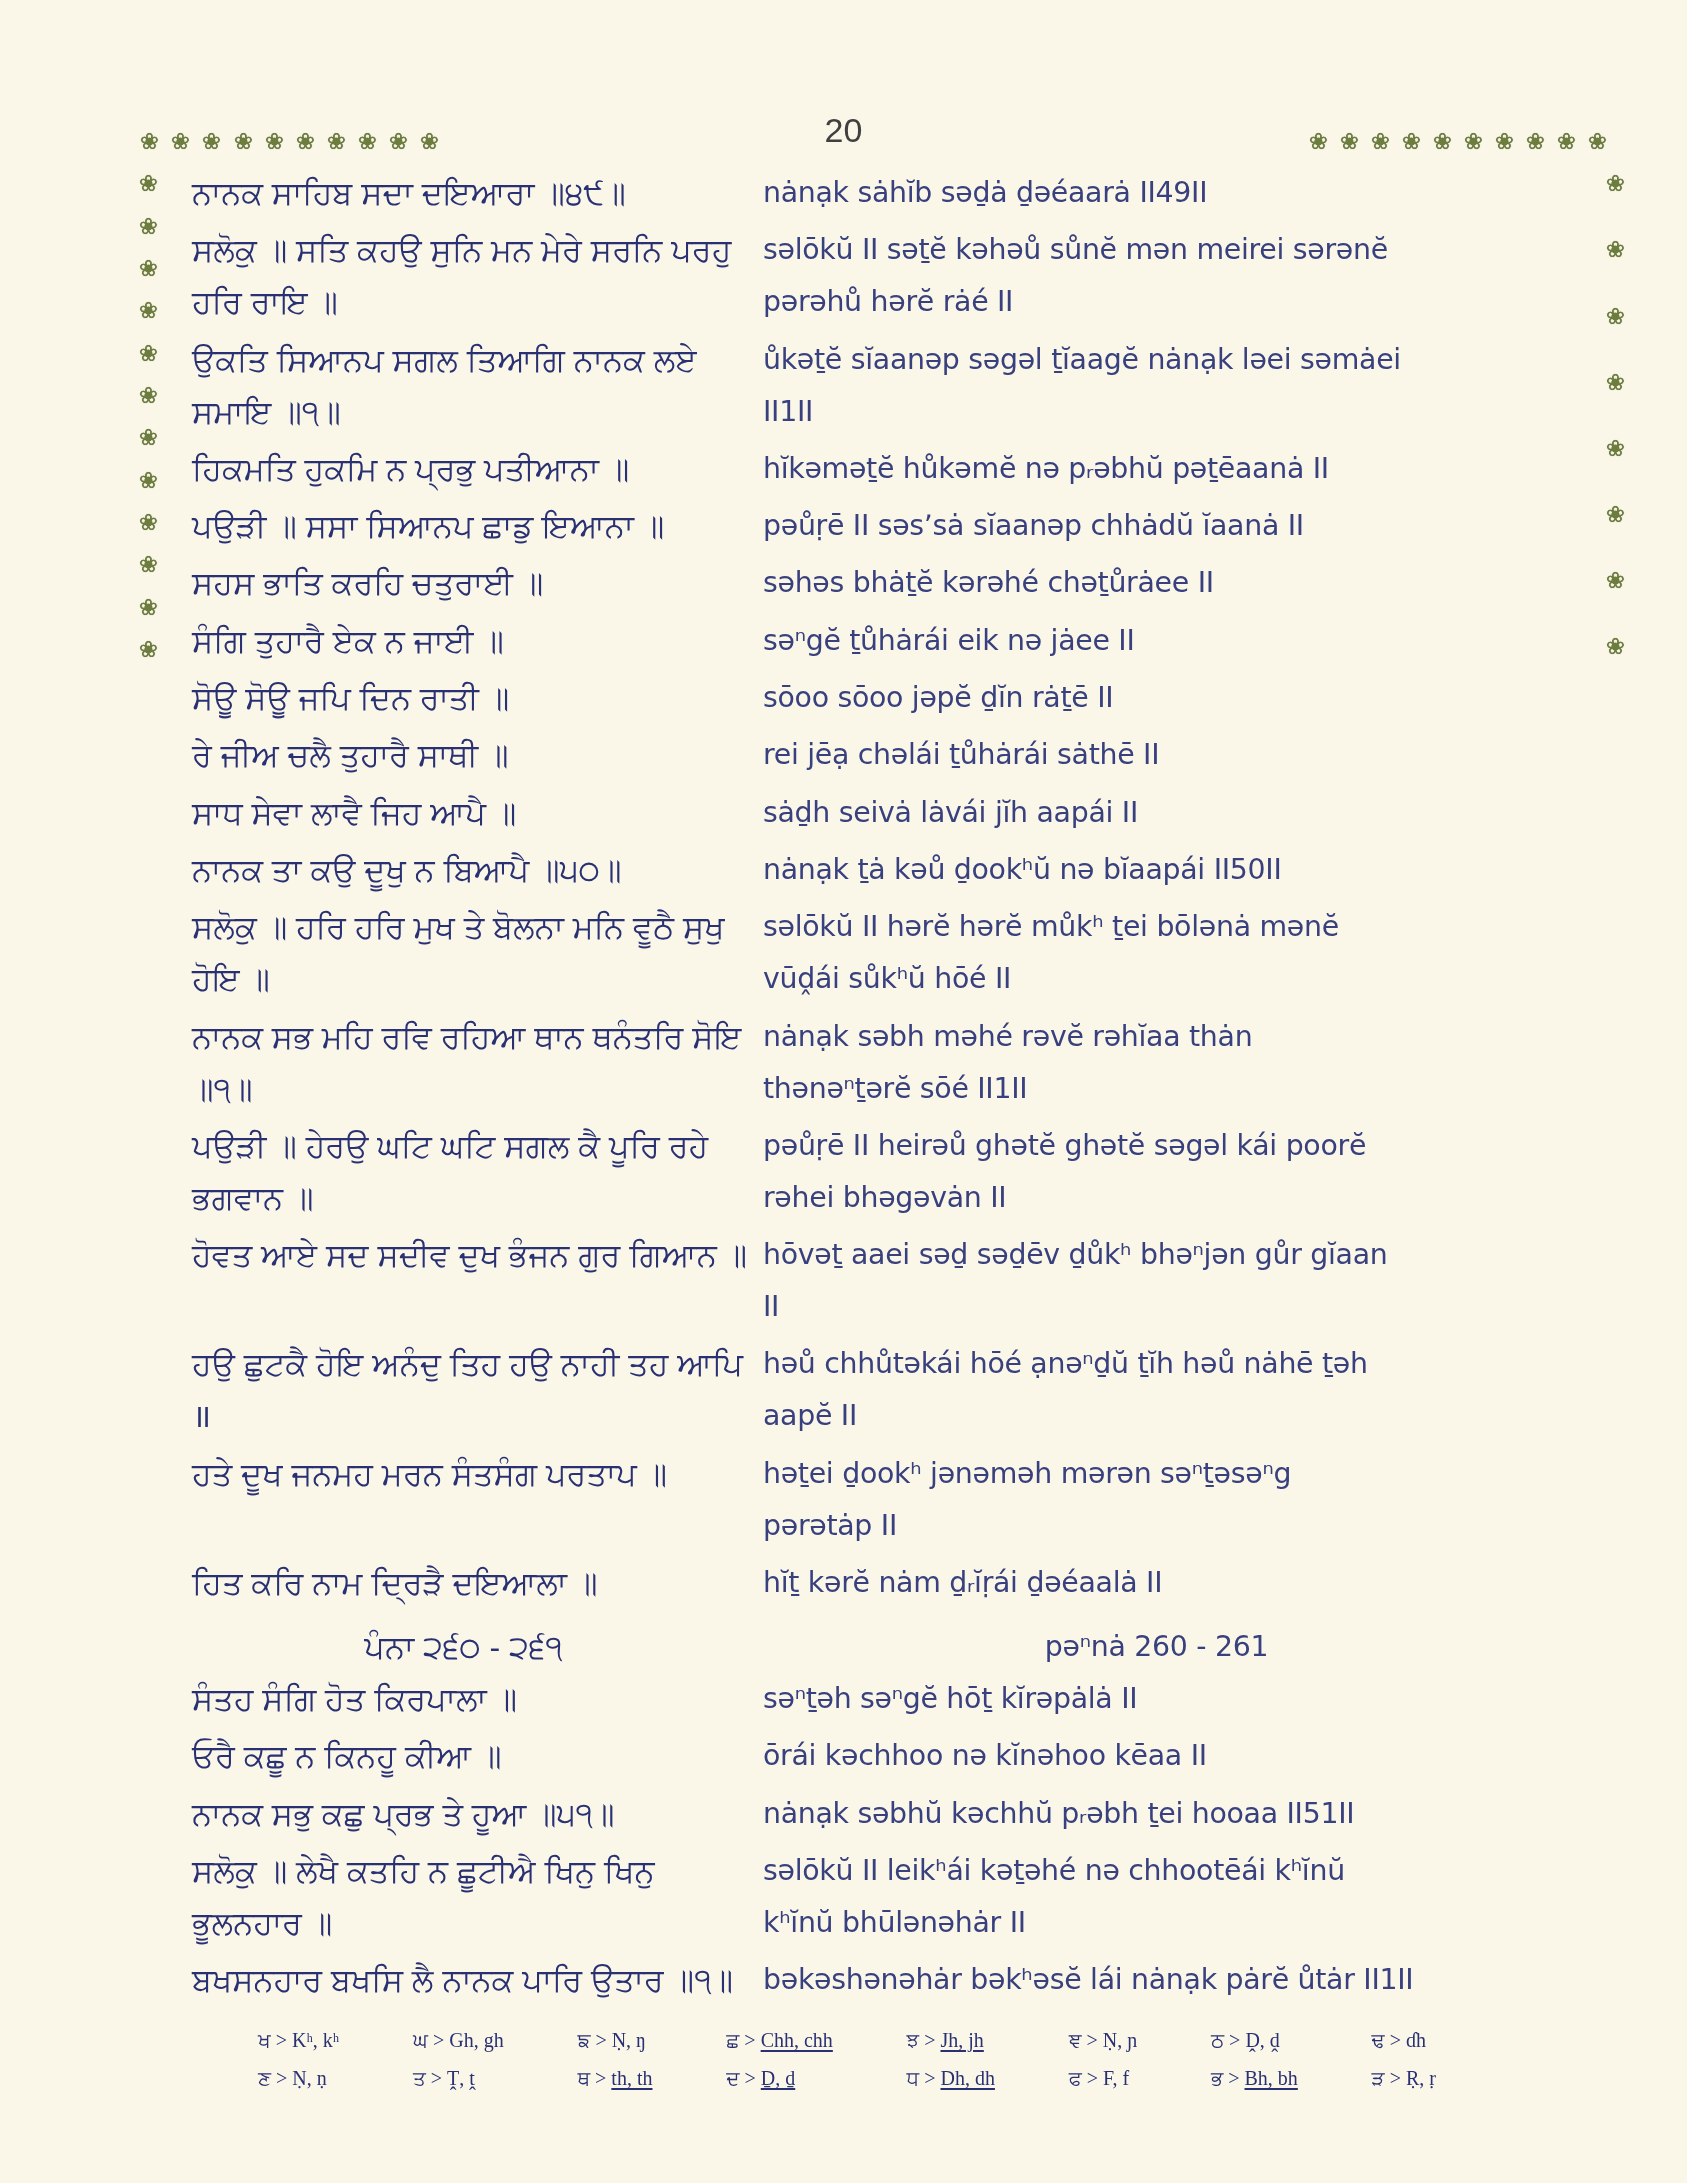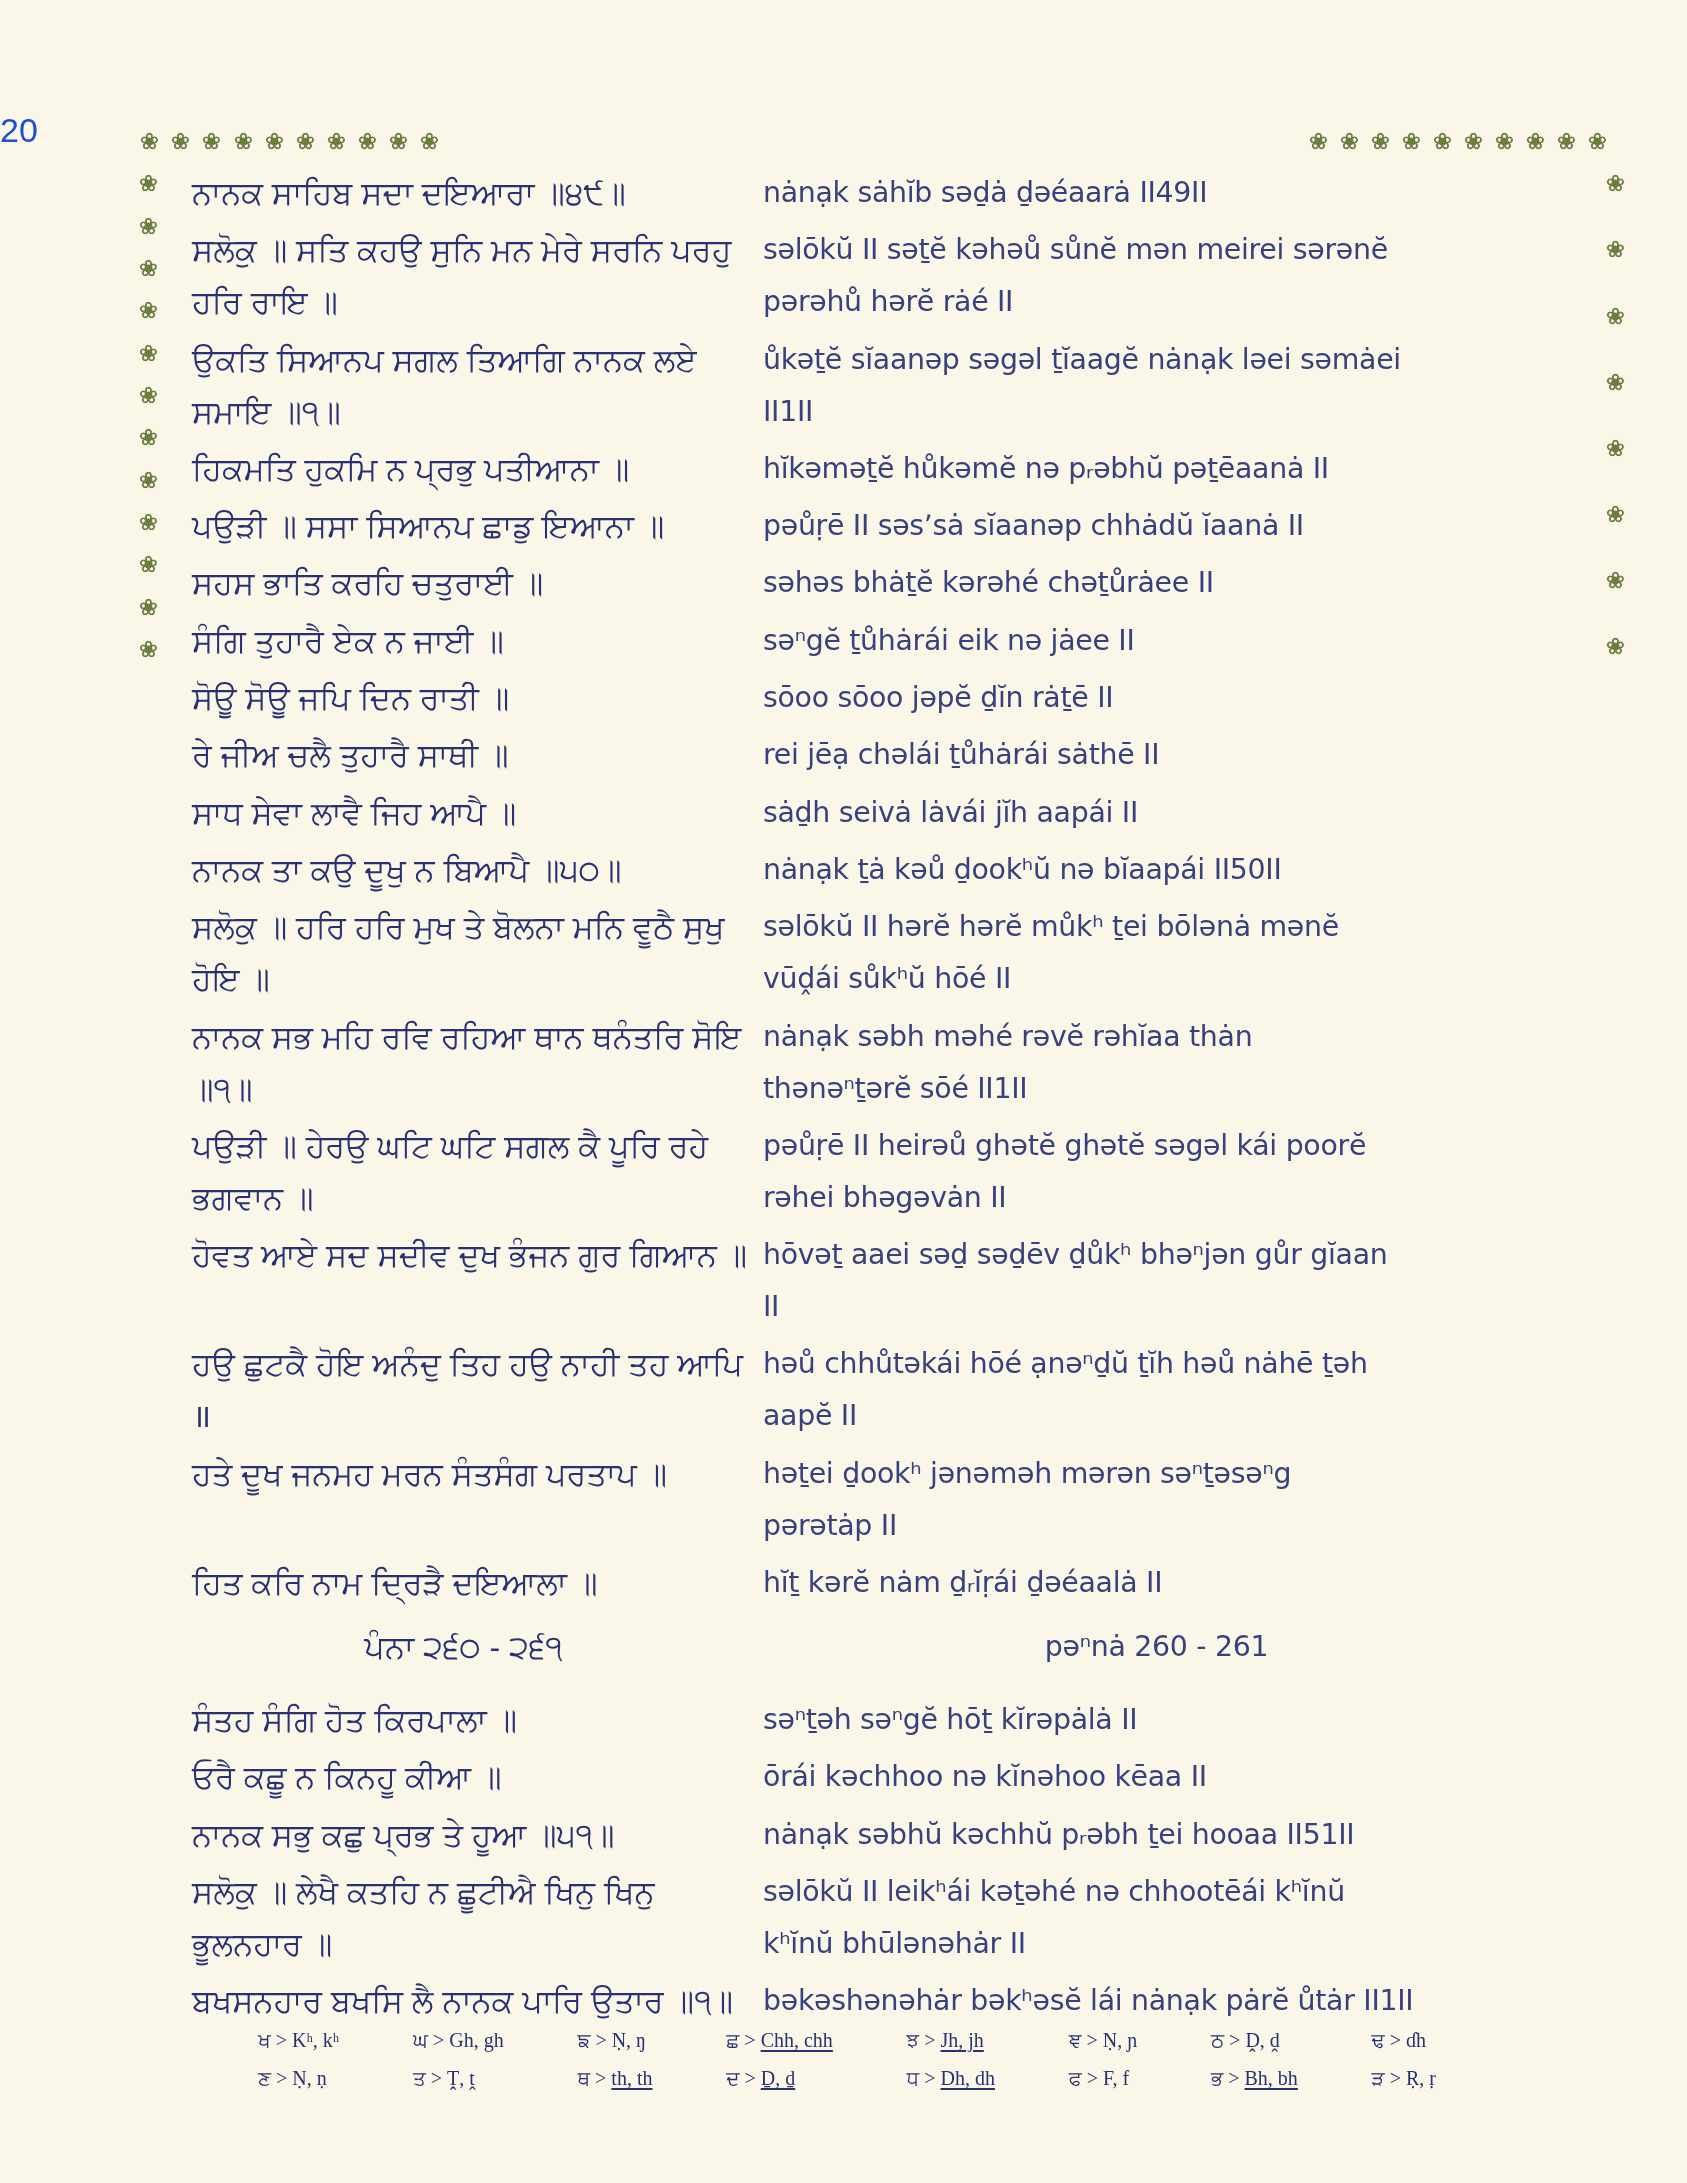--- a/index.html
+++ b/index.html
@@ -14,38 +14,38 @@
   .flower{
     position:absolute;
     font-size:22.5px;
     line-height:22.5px;
     color:#6d7d3e;
     text-shadow:0 0 0.7px #4c5b26;
   }
   .pageno{
     position:absolute;
     top:111px;left:0;width:1687px;
-    text-align:left;
+    text-align:center;
     font-size:34px;
     font-weight:400;
-    color:#1d4ed8;
+    color:#404040;
   }
   .main{
     position:absolute;
     top:167px;left:192px;
     width:1330px;
   }
   .vrow{
     display:grid;
     grid-template-columns:543px 787px;
     column-gap:28px;
     margin-bottom:5.3px;
     align-items:start;
   }
-  .vrow.center-row{margin-top:12px;margin-bottom:21px;}
+  .vrow.center-row{margin-top:12px;margin-bottom:0;}
   .gcell .line{
     font-size:32px;
     line-height:52px;
     color:#2a3173;
     white-space:nowrap;
   }
   .rcell .line{
     font-family:"DejaVu Sans", sans-serif;
     font-size:28.4px;
     line-height:52px;

